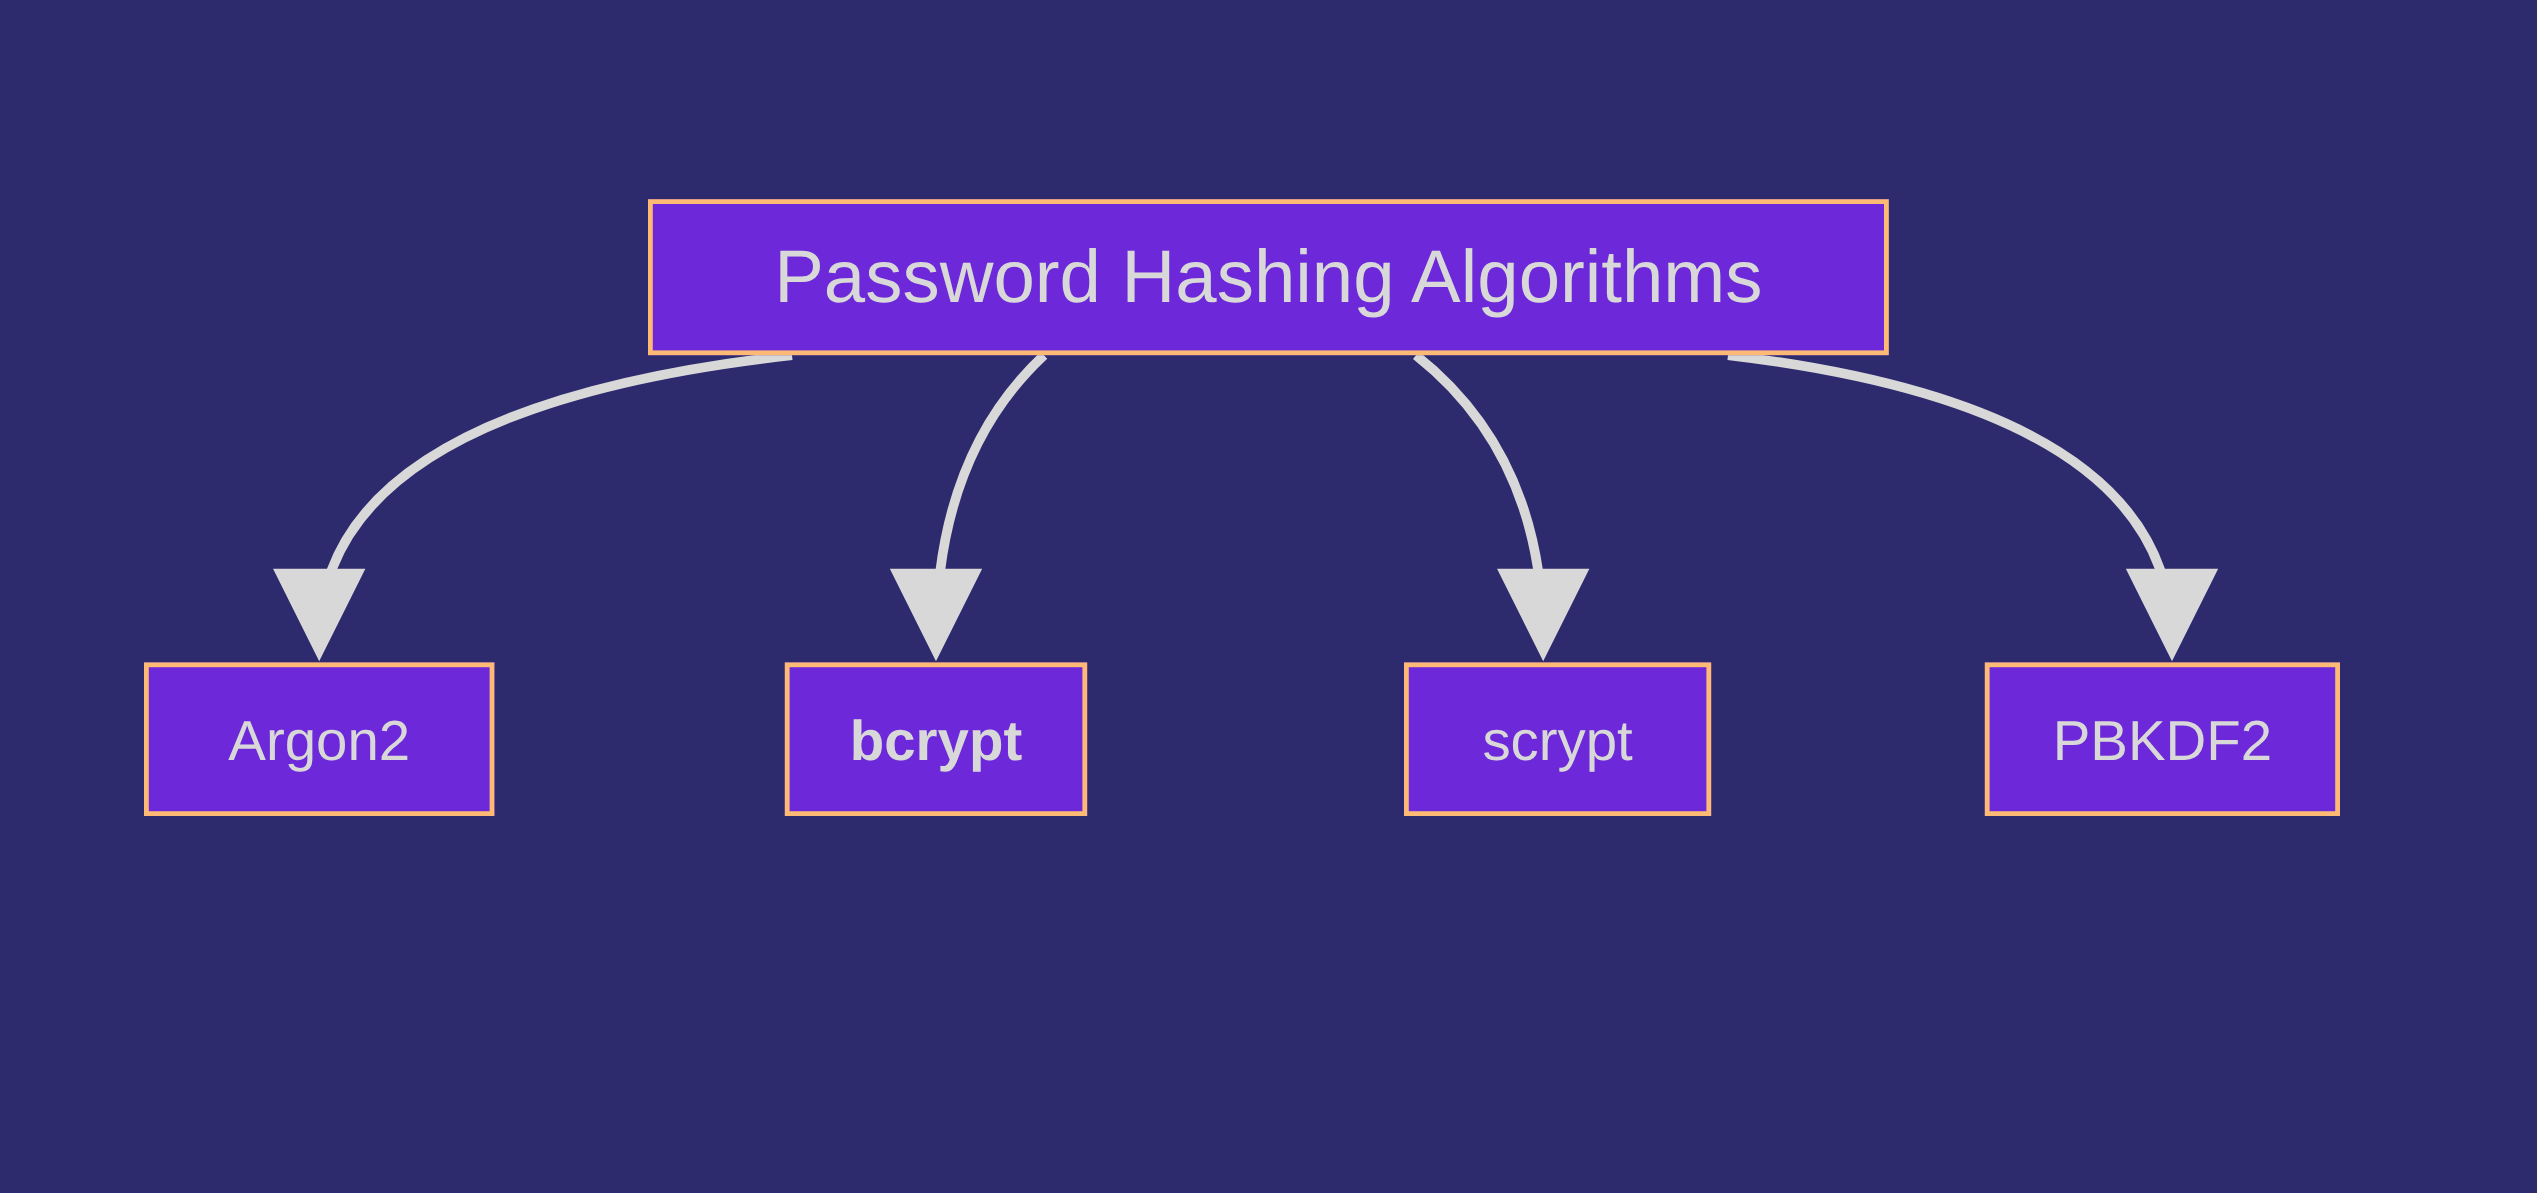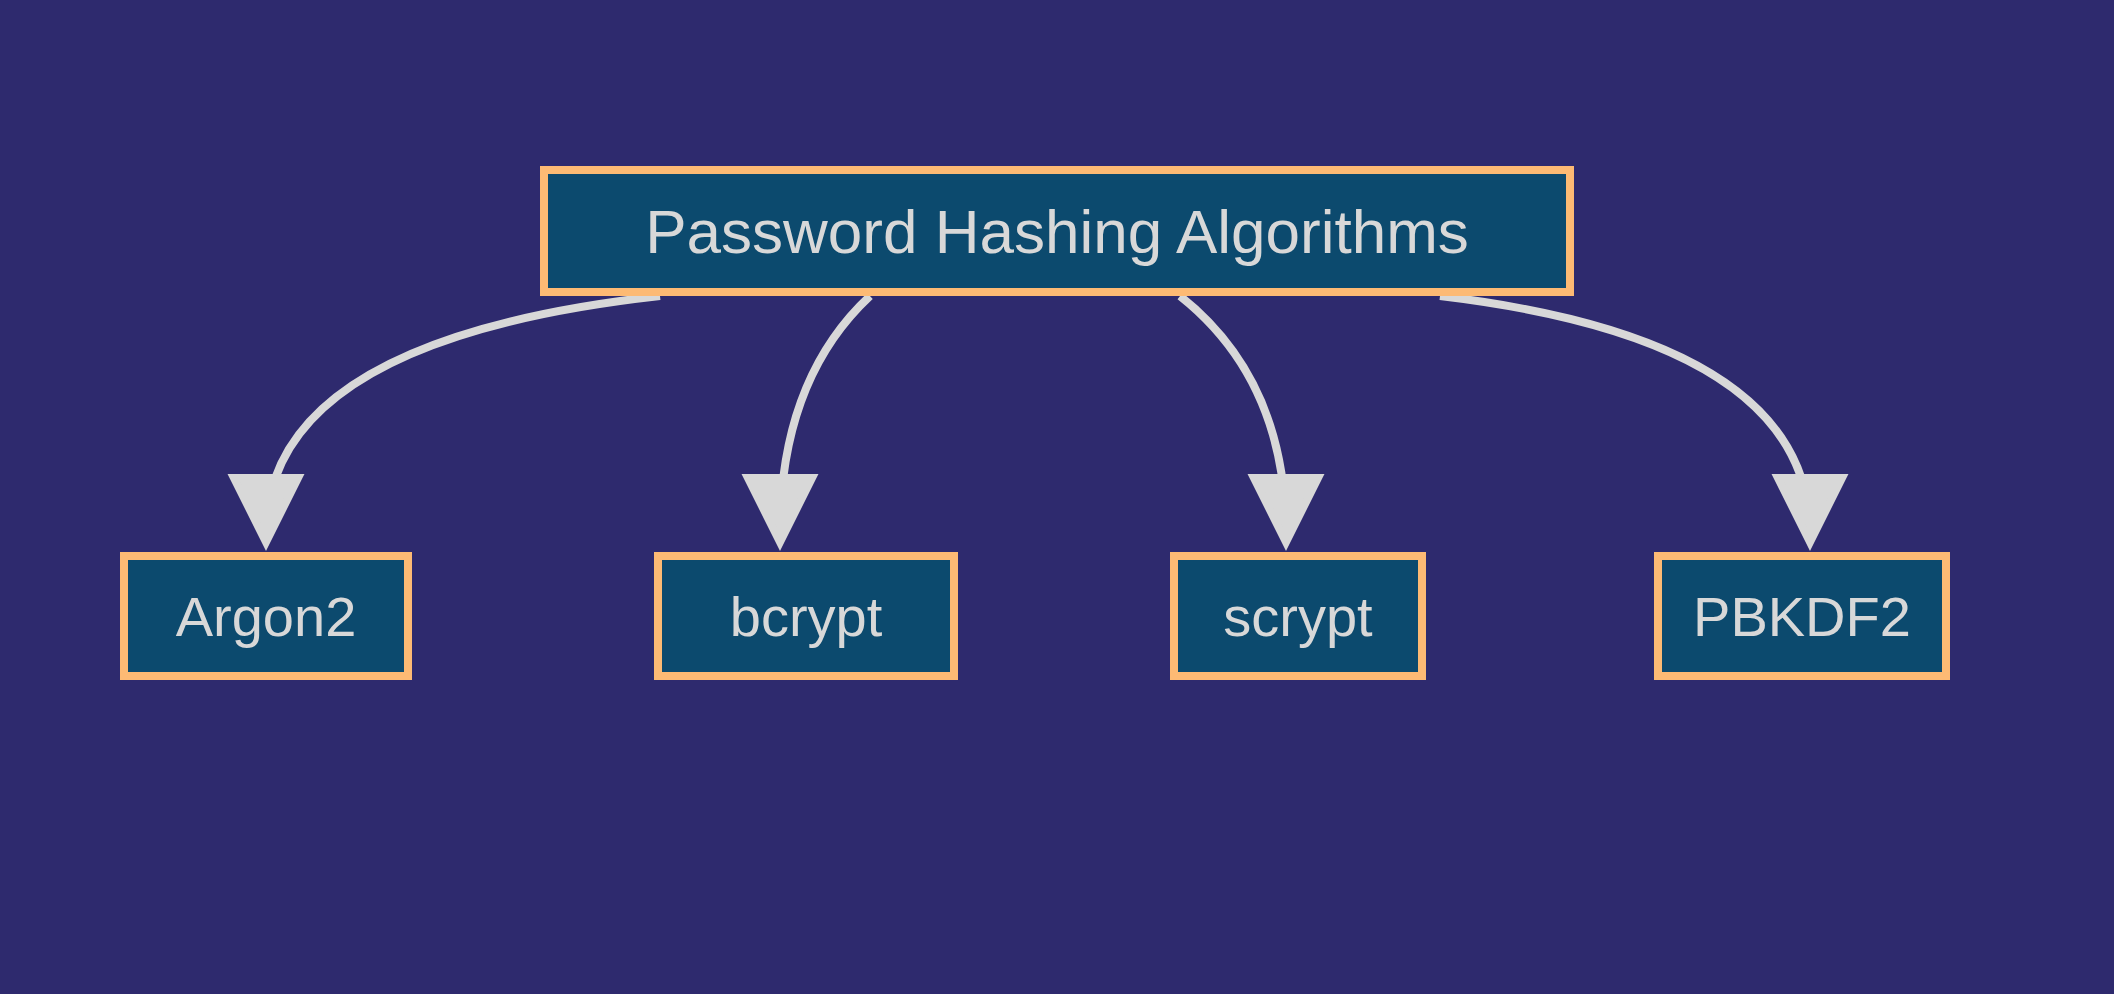--- a/index.html
+++ b/index.html
@@ -9,42 +9,42 @@
     }
     body {
       background-color: #2e2a6e;
       width: 2114px;
       height: 994px;
       position: relative;
       font-family: "Trebuchet MS", "Lucida Sans Unicode", "Lucida Grande", sans-serif;
     }
     .node {
       position: absolute;
-      background-color: #0c4a6e;
-      border: 8px solid #fdba74;
+      background-color: #6d28d9;
+      border: 4px solid #fdba74;
       color: #d8d8d8;
       display: flex;
       align-items: center;
       justify-content: center;
       text-align: center;
     }
     .root-node {
       left: 540px;
       top: 166px;
       width: 1034px;
       height: 130px;
       font-size: 62px;
     }
     .child-node {
       top: 552px;
       height: 128px;
-      font-size: 56px;
+      font-size: 47px;
     }
     .child-1 { left: 120px; width: 292px; }
-    .child-2 { left: 654px; width: 304px; }
+    .child-2 { left: 654px; width: 252px; font-weight: bold; }
     .child-3 { left: 1170px; width: 256px; }
     .child-4 { left: 1654px; width: 296px; }
     svg.arrows {
       position: absolute;
       top: 0;
       left: 0;
       width: 2114px;
       height: 994px;
       pointer-events: none;
     }

